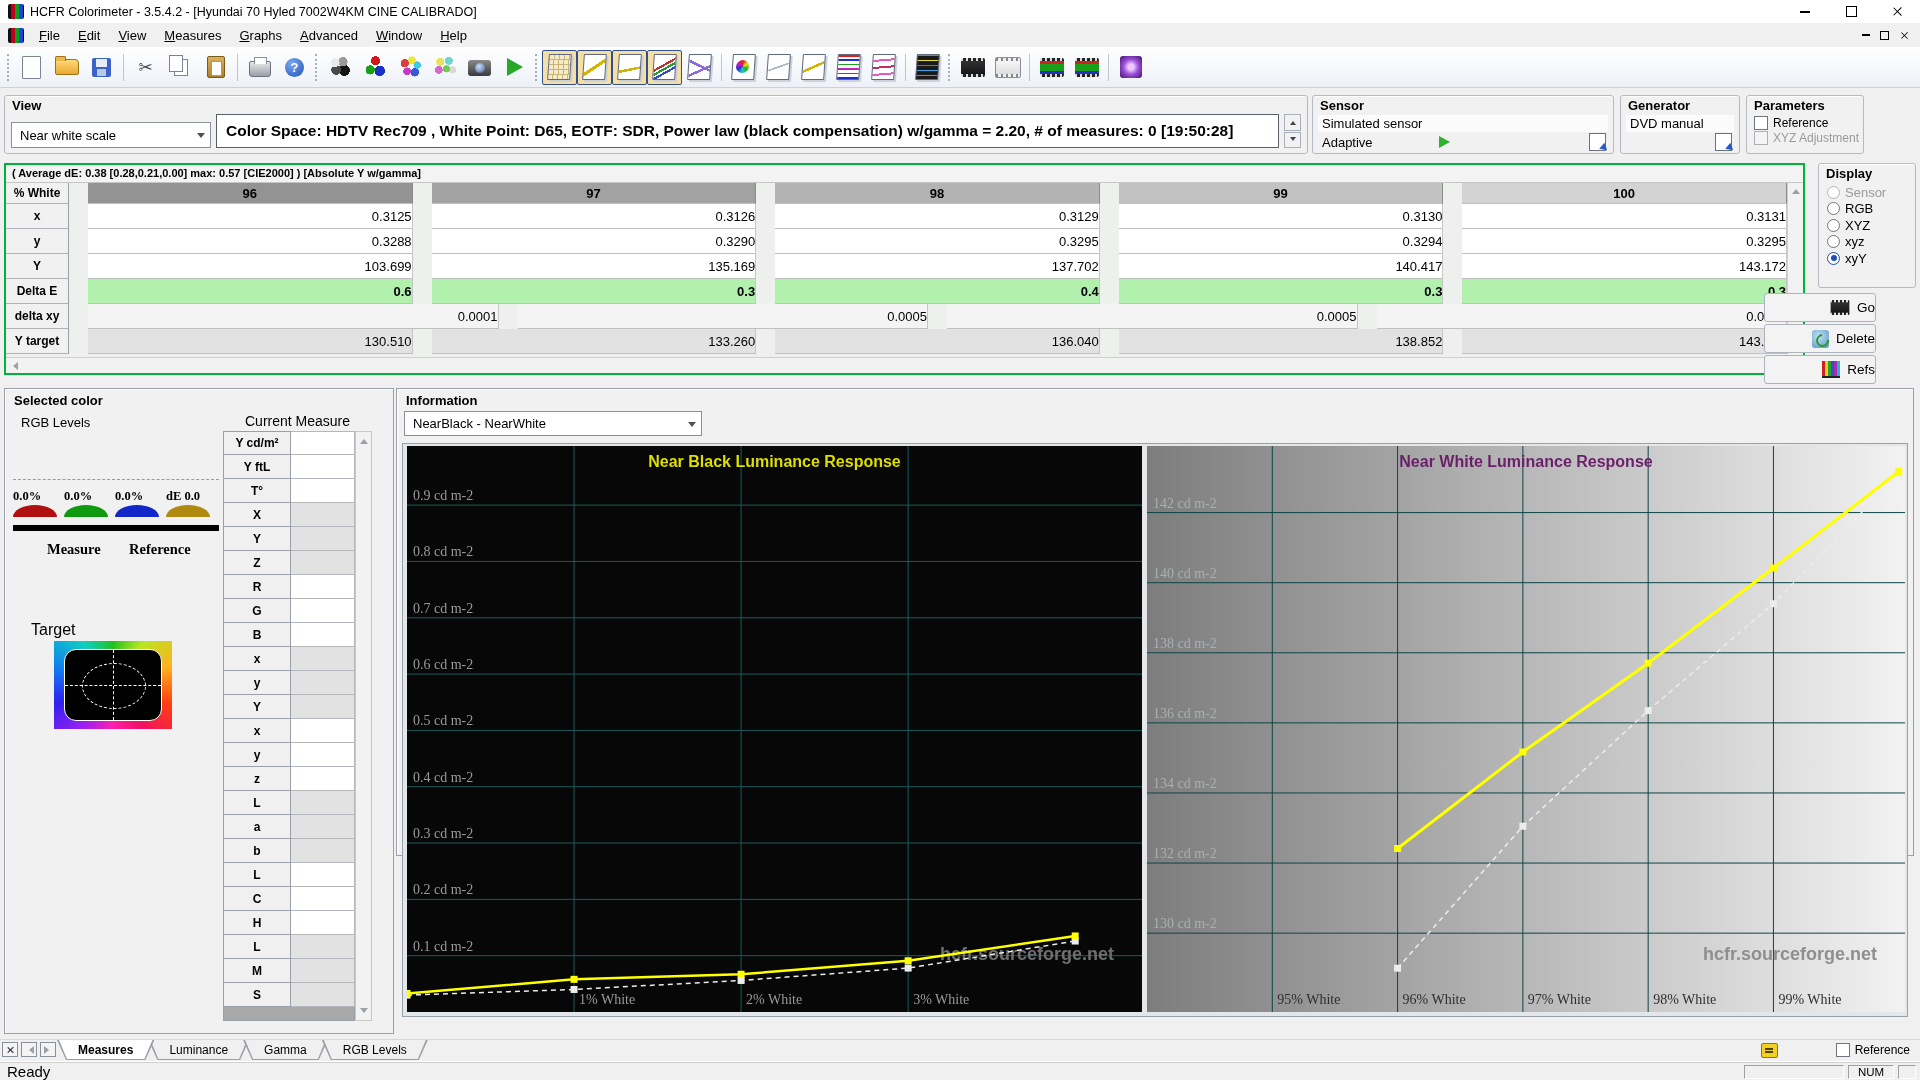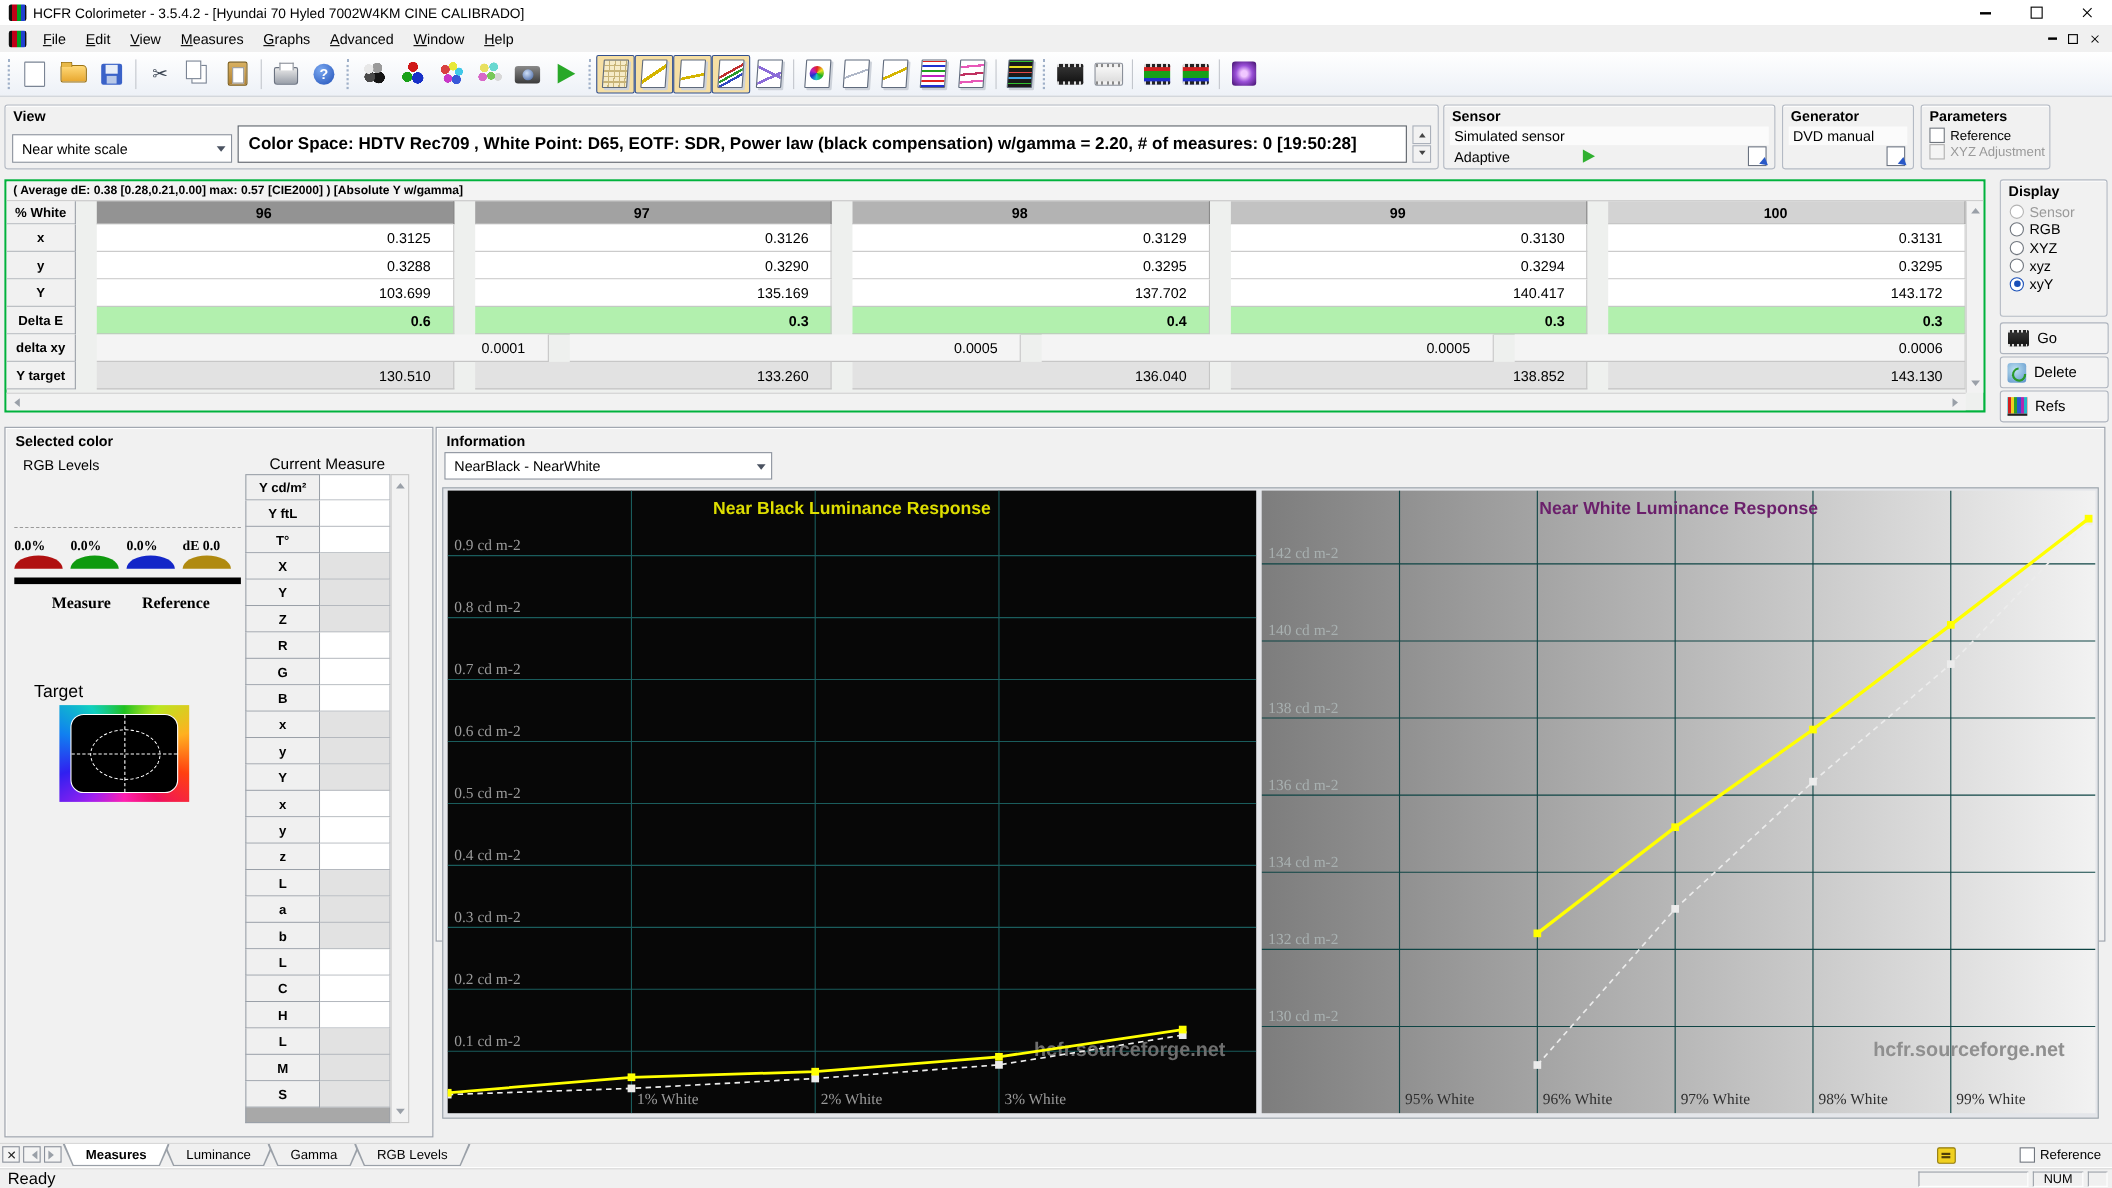--- a/index.html
+++ b/index.html
@@ -137,41 +137,41 @@
   .cbrow.dis{color:#9a9a9a;} .cbrow.dis .cb{border-color:#b0b0b0;background:#f4f4f4;}
 
   
   #table-panel{left:4px;top:163px;width:1801px;height:212px;border:2px solid #00b23c;background:#eef0ee;box-sizing:border-box;}
   #tcaption{height:18px;font-size:11px;font-weight:bold;padding:2px 0 0 6px;background:#f3f3f3;border-bottom:1px solid #c6c6c6;box-sizing:border-box;}
   #mtable{position:absolute;left:0;top:18px;right:16px;bottom:16px;display:flex;flex-direction:column;}
   .trow{display:flex;flex:none;}
   .trow .lbl{width:62px;flex:none;background:#f1f1f1;border-right:1px solid #9aa0a8;border-bottom:1px solid #b0b4ba;
              font-weight:bold;display:flex;align-items:center;justify-content:center;font-size:12px;}
   .trow .cell{flex:1;border-right:1px solid #c6c6c6;border-bottom:1px solid #c0c0c0;display:flex;align-items:center;justify-content:flex-end;
-              padding-right:20px;font-size:13px;box-sizing:border-box;margin-left:19px;}
+              padding-right:0;font-size:13px;box-sizing:border-box;margin-left:19px;}
   .trow.hdr{height:21px;} .trow.hdr .cell{justify-content:center;font-weight:bold;border-right-color:#8a8a8a;}
   .trow.data{height:25px;}
   .trow.plain .cell{background:#fff;}
   .trow.delta .cell{background:#b2f0ae;font-weight:bold;}
   .trow.alt .cell{background:#f4f4f4;}
   .trow.target .cell{background:#e2e2e2;}
   .vscroll{position:absolute;right:0;top:18px;bottom:16px;width:16px;background:#f2f2f2;border-left:1px solid #d0d0d0;display:flex;flex-direction:column;justify-content:space-between;align-items:center;padding:2px 0;box-sizing:border-box;}
   .hscroll{position:absolute;left:0;right:16px;bottom:0;height:16px;background:#f2f2f2;border-top:1px solid #d0d0d0;display:flex;justify-content:space-between;align-items:center;padding:0 3px;box-sizing:border-box;}
   .tri-l{width:0;height:0;border:4px solid transparent;border-right:5px solid #9aa0a8;}
   .tri-r{width:0;height:0;border:4px solid transparent;border-left:5px solid #9aa0a8;}
   .tri-u{width:0;height:0;border:4px solid transparent;border-bottom:5px solid #9aa0a8;}
   .tri-d{width:0;height:0;border:4px solid transparent;border-top:5px solid #9aa0a8;}
 
   
   #display-group{left:1818px;top:163px;width:98px;height:125px;}
   .radio-row{display:flex;align-items:center;gap:5px;padding:1.5px 0 0 8px;font-size:13px;}
   .radio{width:13px;height:13px;border-radius:50%;background:#fff;border:1px solid #70767e;box-sizing:border-box;flex:none;position:relative;}
   .radio.on{border-color:#1a50b8;} .radio.on::after{content:"";position:absolute;left:2.5px;top:2.5px;width:6px;height:6px;border-radius:50%;background:#1a50b8;}
   .radio-row.dis{color:#9a9a9a;} .radio-row.dis .radio{border-color:#b4b4b4;}
-  .dbtn{left:1818px;width:99px;height:29px;background:#f3f3f3;border:1px solid #aeb4be;border-radius:3px;display:flex;align-items:center;gap:7px;padding-left:6px;font-size:13.5px;box-sizing:border-box;}
+  .dbtn{left:1764px;width:112px;height:29px;background:#f3f3f3;border:1px solid #aeb4be;border-radius:3px;display:flex;align-items:center;gap:7px;padding-left:6px;font-size:13.5px;box-sizing:border-box;justify-content:flex-end;}
   .i-go-film{transform:scale(.8);margin:-2px;}
   .i-delete{width:17px;height:18px;background:radial-gradient(circle at 40% 35%,#bfe2f2,#5890c8);border-radius:3px;position:relative;}
   .i-delete::after{content:"";position:absolute;left:4px;top:4px;width:9px;height:9px;border:2px solid #2a9a2a;border-radius:50%;border-top-color:transparent;transform:rotate(40deg);}
   .i-refs{width:18px;height:15px;background:repeating-linear-gradient(90deg,#d02020 0 3px,#f0d020 3px 6px,#2aa02a 6px 9px,#2858d0 9px 12px,#b028b0 12px 15px,#20b8c8 15px 18px);border-bottom:2px solid #222;}
 
   
   .lpanel{background:#f1f1f1;border:1px solid #9aa0aa;box-shadow:inset 1px 1px 0 #fff;box-sizing:border-box;}
   #sel-panel{left:4px;top:388px;width:390px;height:646px;}
   #info-panel{left:396px;top:388px;width:1518px;height:468px;}
   .ptitle{font-weight:bold;font-size:13px;padding:4px 0 0 9px;}

